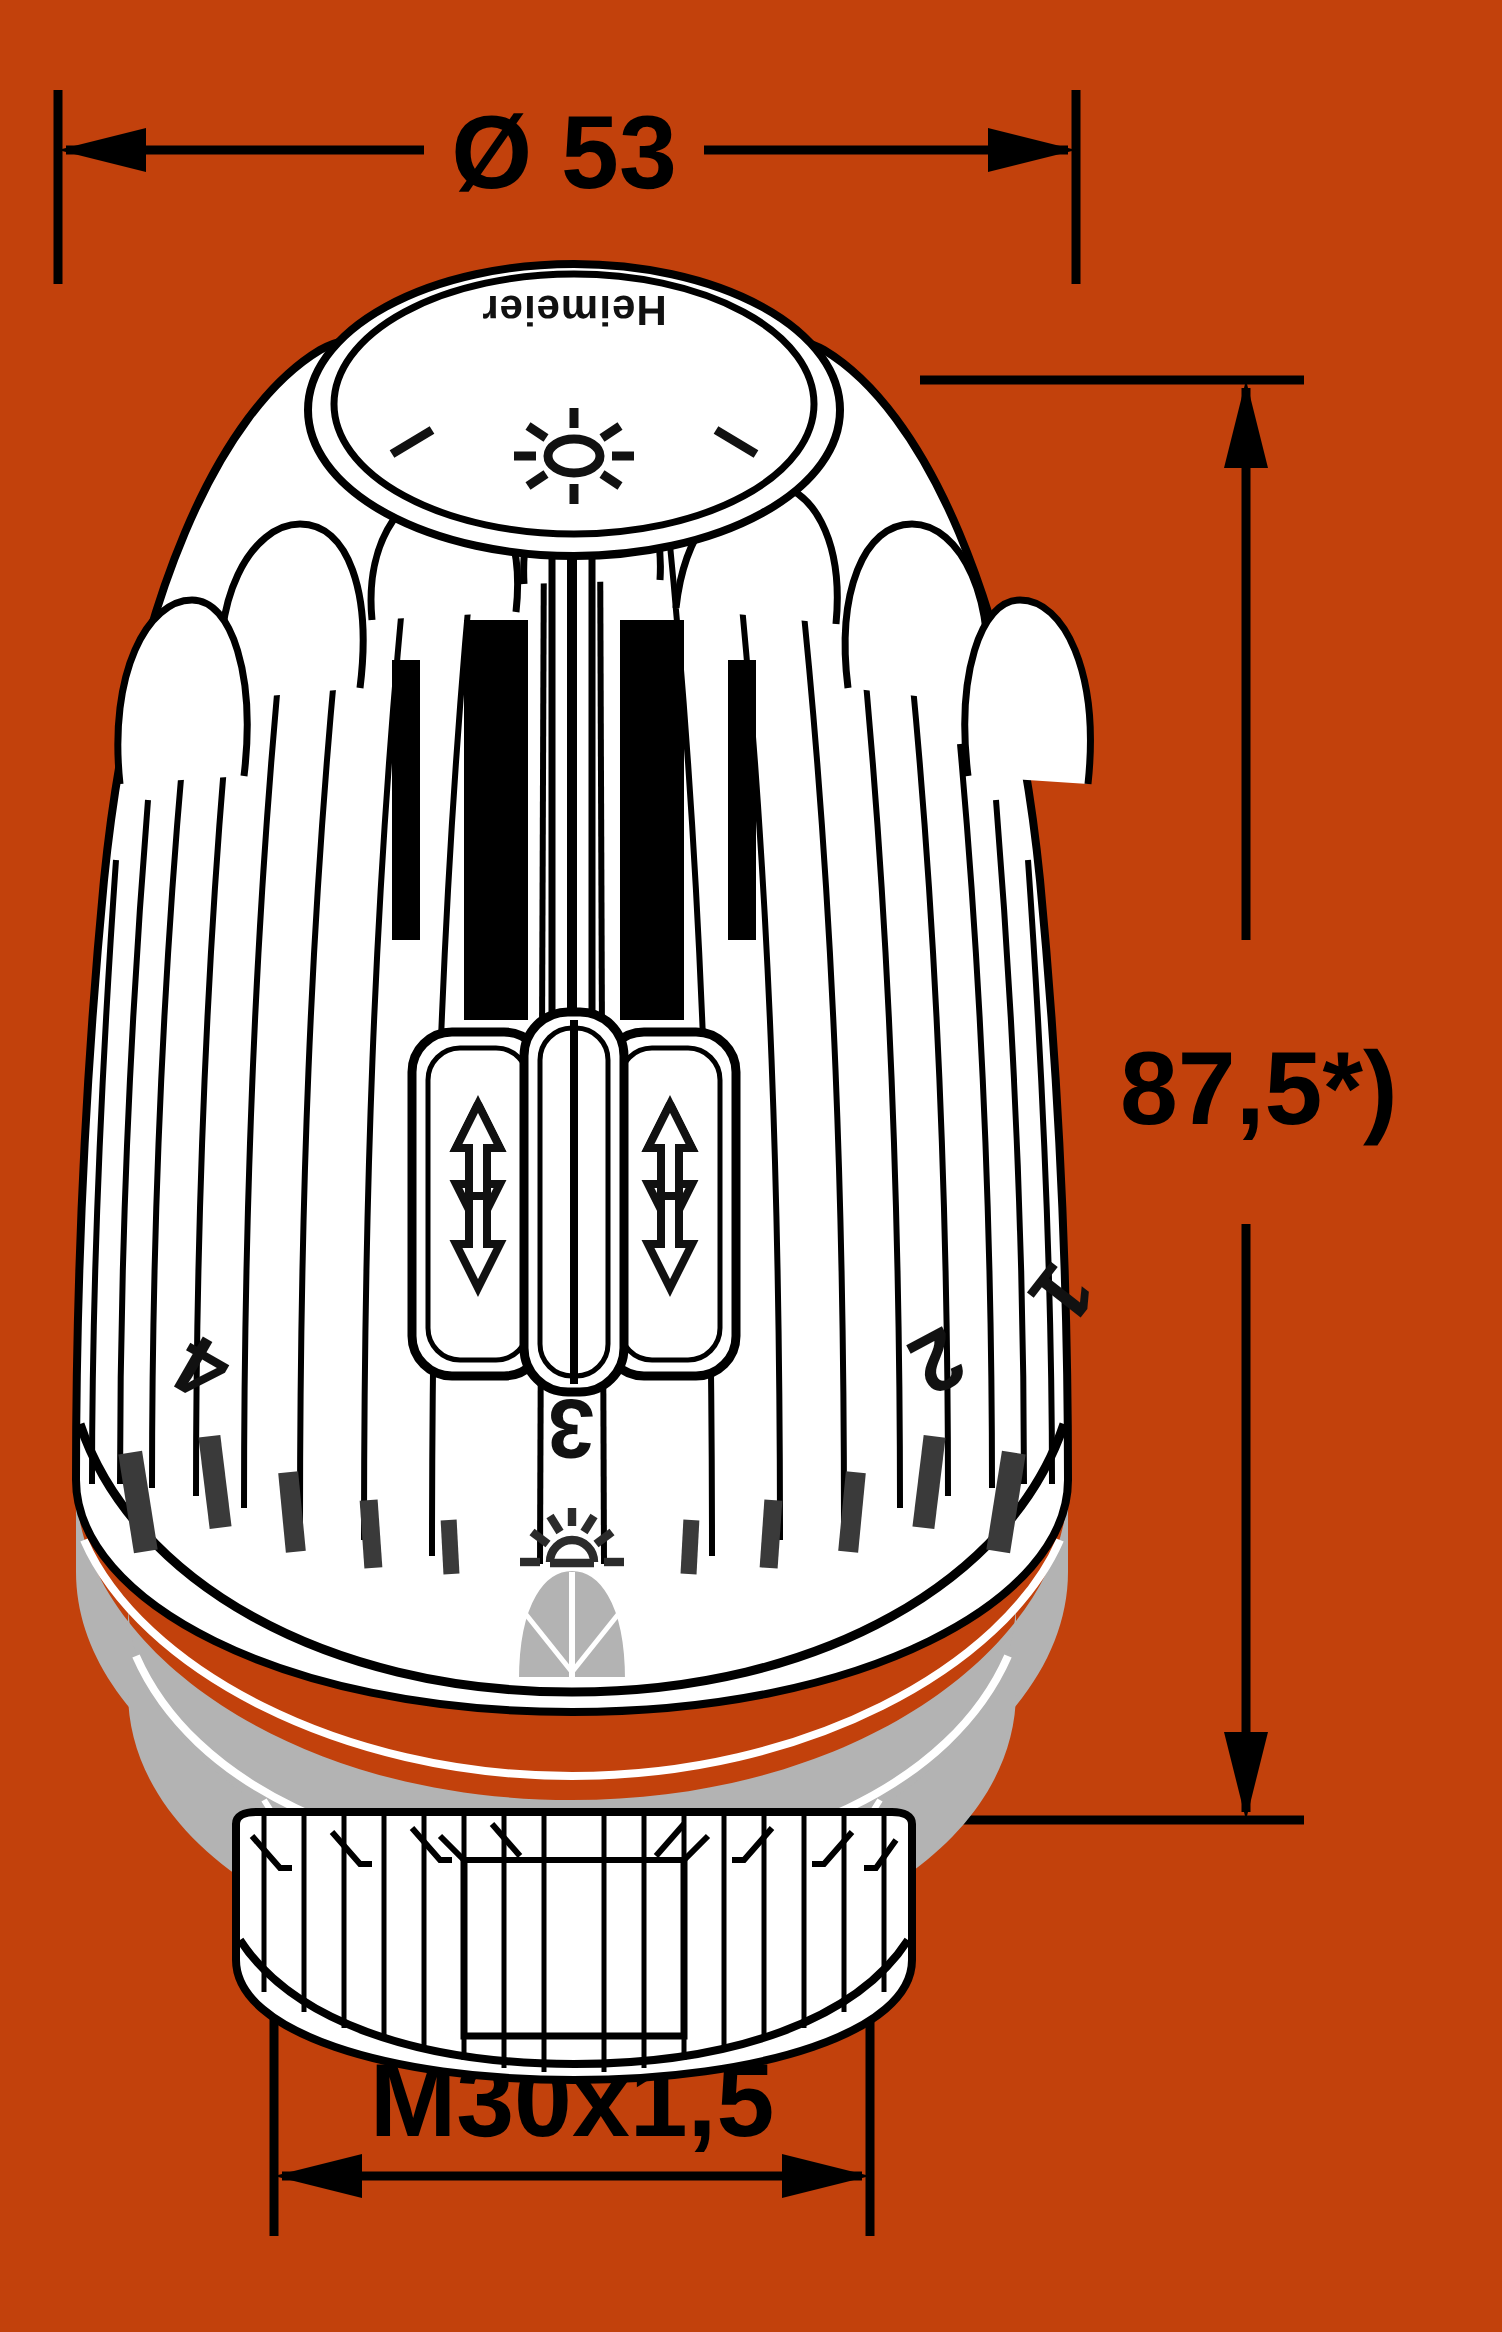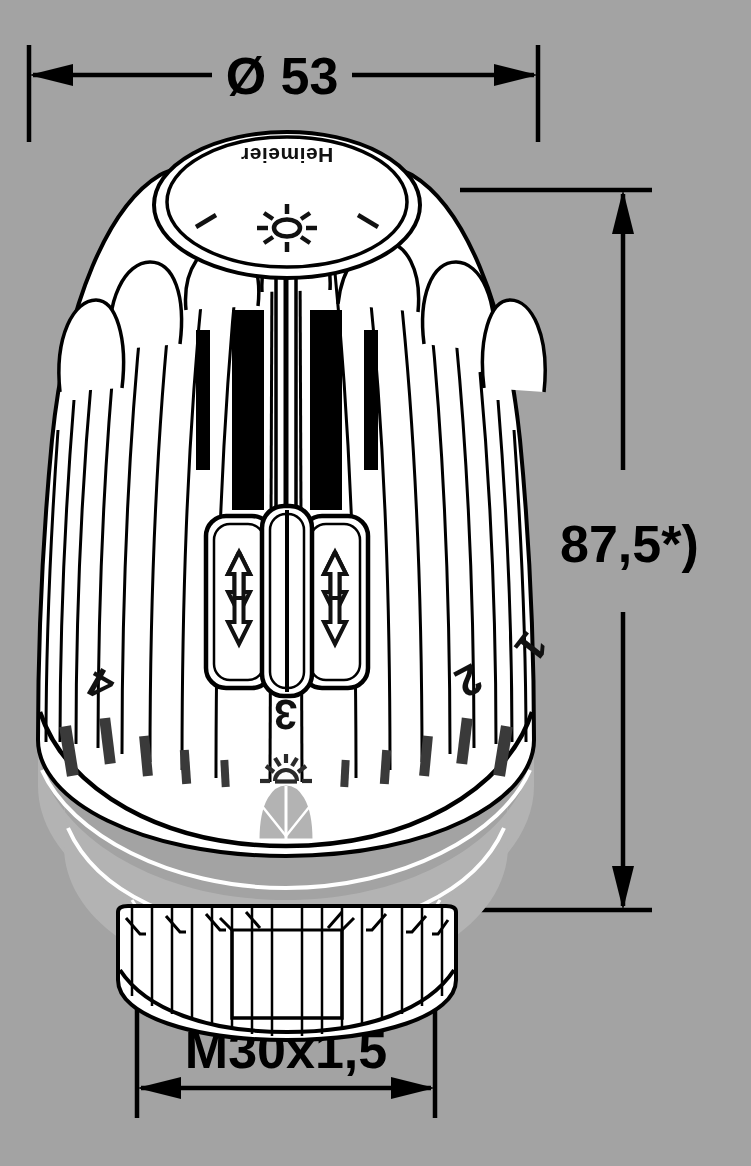--- a/index.html
+++ b/index.html
@@ -7,21 +7,21 @@
     padding: 0;
     background: #ffffff;
   }
   body {
     font-family: "Liberation Sans", sans-serif;
   }
   #page {
     position: relative;
     width: 751px;
     height: 1166px;
-    background: #a3a3a3;
+    background: #c2410c;
     overflow: hidden;
   }
   svg.drawing {
     position: absolute;
     left: 0;
     top: 0;
     width: 751px;
     height: 1166px;
     display: block;
   }

